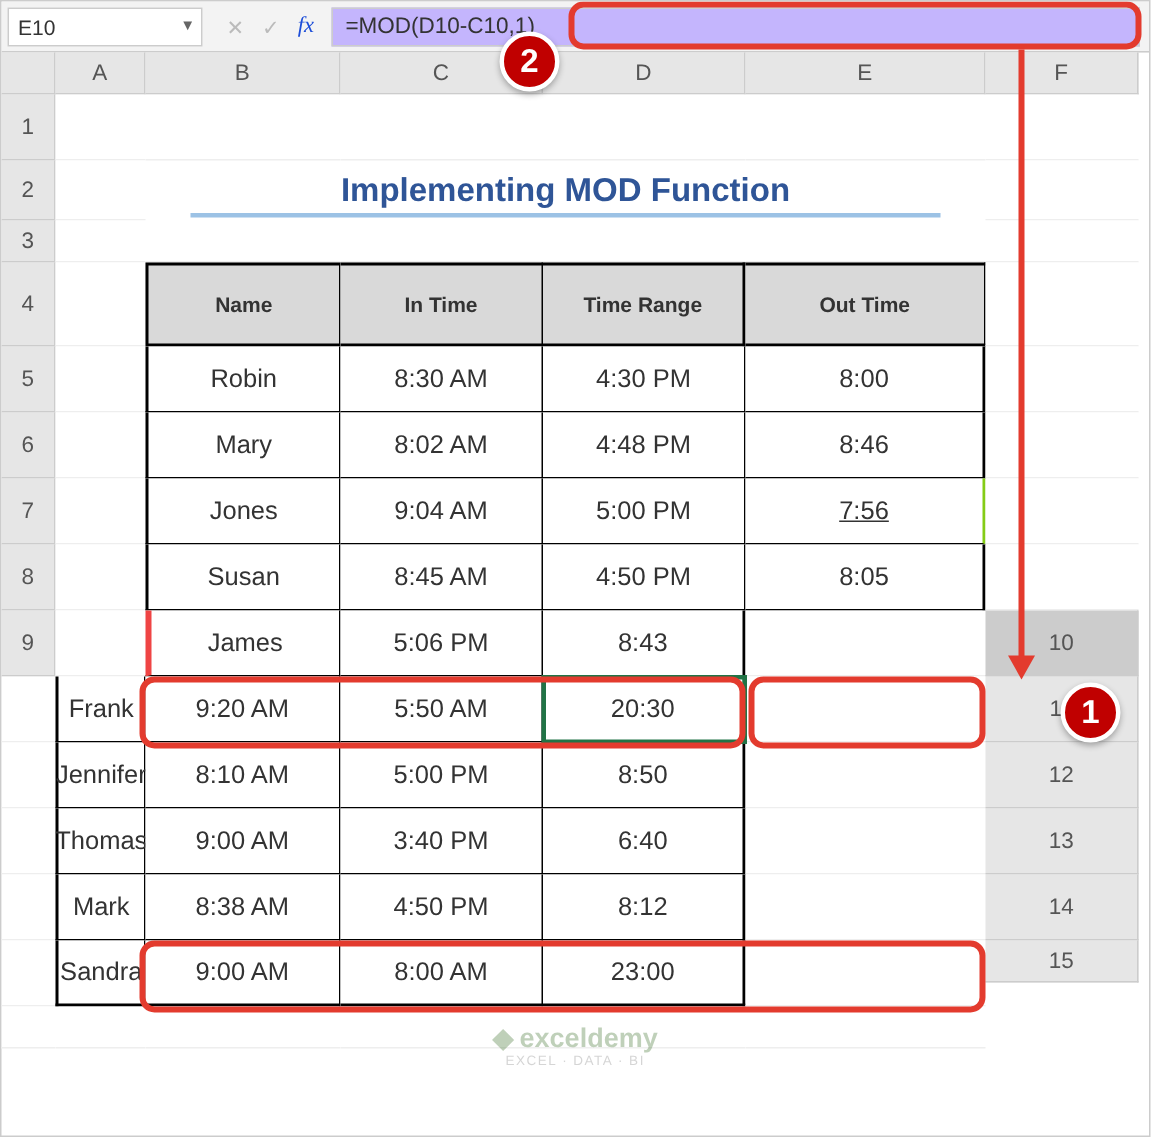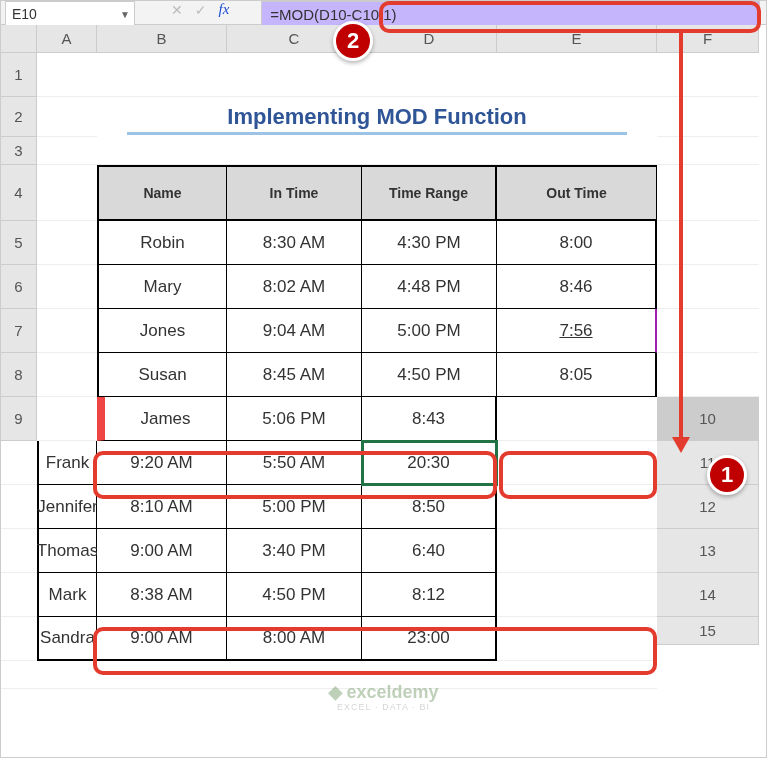--- a/index.html
+++ b/index.html
@@ -7,25 +7,24 @@
     font-family: 'Segoe UI', Arial, sans-serif;
     background: #fff;
     width: 767px;
     height: 758px;
     position: relative;
     overflow: hidden;
     border: 1px solid #ccc;
   }
   .formula-bar-area {
     display: flex;
-    align-items: flex-start;
-    height: 24px;
+    align-items: center;
+    height: 34px;
     border-bottom: 1px solid #ccc;
     background: #f3f3f3;
-    gap: 20px;
   }
   .name-box {
     width: 130px;
     height: 26px;
     background: #fff;
     border: 1px solid #ccc;
     margin: 0 4px;
     display: flex;
     align-items: center;
     padding: 0 6px;
@@ -269,34 +268,34 @@
   <div class="cell row-data td">8:02 AM</div>
   <div class="cell row-data td">4:48 PM</div>
   <div class="cell row-data td td-last-col" style="border-right:2px solid #000;">8:46</div>
   <div class="cell row-data"></div>
 
   <div class="row-header row-data">7</div>
   <div class="cell row-data"></div>
   <div class="cell row-data td" style="border-left:2px solid #000;">Jones</div>
   <div class="cell row-data td">9:04 AM</div>
   <div class="cell row-data td">5:00 PM</div>
-  <div class="cell row-data td td-last-col" style="border-right:2px solid #a21caf;text-decoration:underline;">7:56</div>
+  <div class="cell row-data td td-last-col" style="border-right:2px solid #84cc16;text-decoration:underline;">7:56</div>
   <div class="cell row-data"></div>
 
   <div class="row-header row-data">8</div>
   <div class="cell row-data"></div>
   <div class="cell row-data td" style="border-left:2px solid #000;">Susan</div>
   <div class="cell row-data td">8:45 AM</div>
   <div class="cell row-data td">4:50 PM</div>
   <div class="cell row-data td td-last-col" style="border-right:2px solid #000;">8:05</div>
   <div class="cell row-data"></div>
 
   <div class="row-header row-data">9</div>
   <div class="cell row-data"></div>
-  <div class="cell row-data td" style="border-left:8px solid #ef4444;">James</div>
+  <div class="cell row-data td" style="border-left:4px solid #ef4444;">James</div>
   <div class="cell row-data td">5:06 PM</div>
   <div class="cell row-data td td-last-col" style="border-right:2px solid #000;">8:43</div>
   <div class="cell row-data"></div>
 
   <div class="row-header row-data active">10</div>
   <div class="cell row-data"></div>
   <div class="cell row-data td" style="border-left:2px solid #000;">Frank</div>
   <div class="cell row-data td">9:20 AM</div>
   <div class="cell row-data td">5:50 AM</div>
   <div class="cell row-data td td-last-col cell-selected" style="border-right:2px solid #15803d;text-align:center;">20:30</div>

